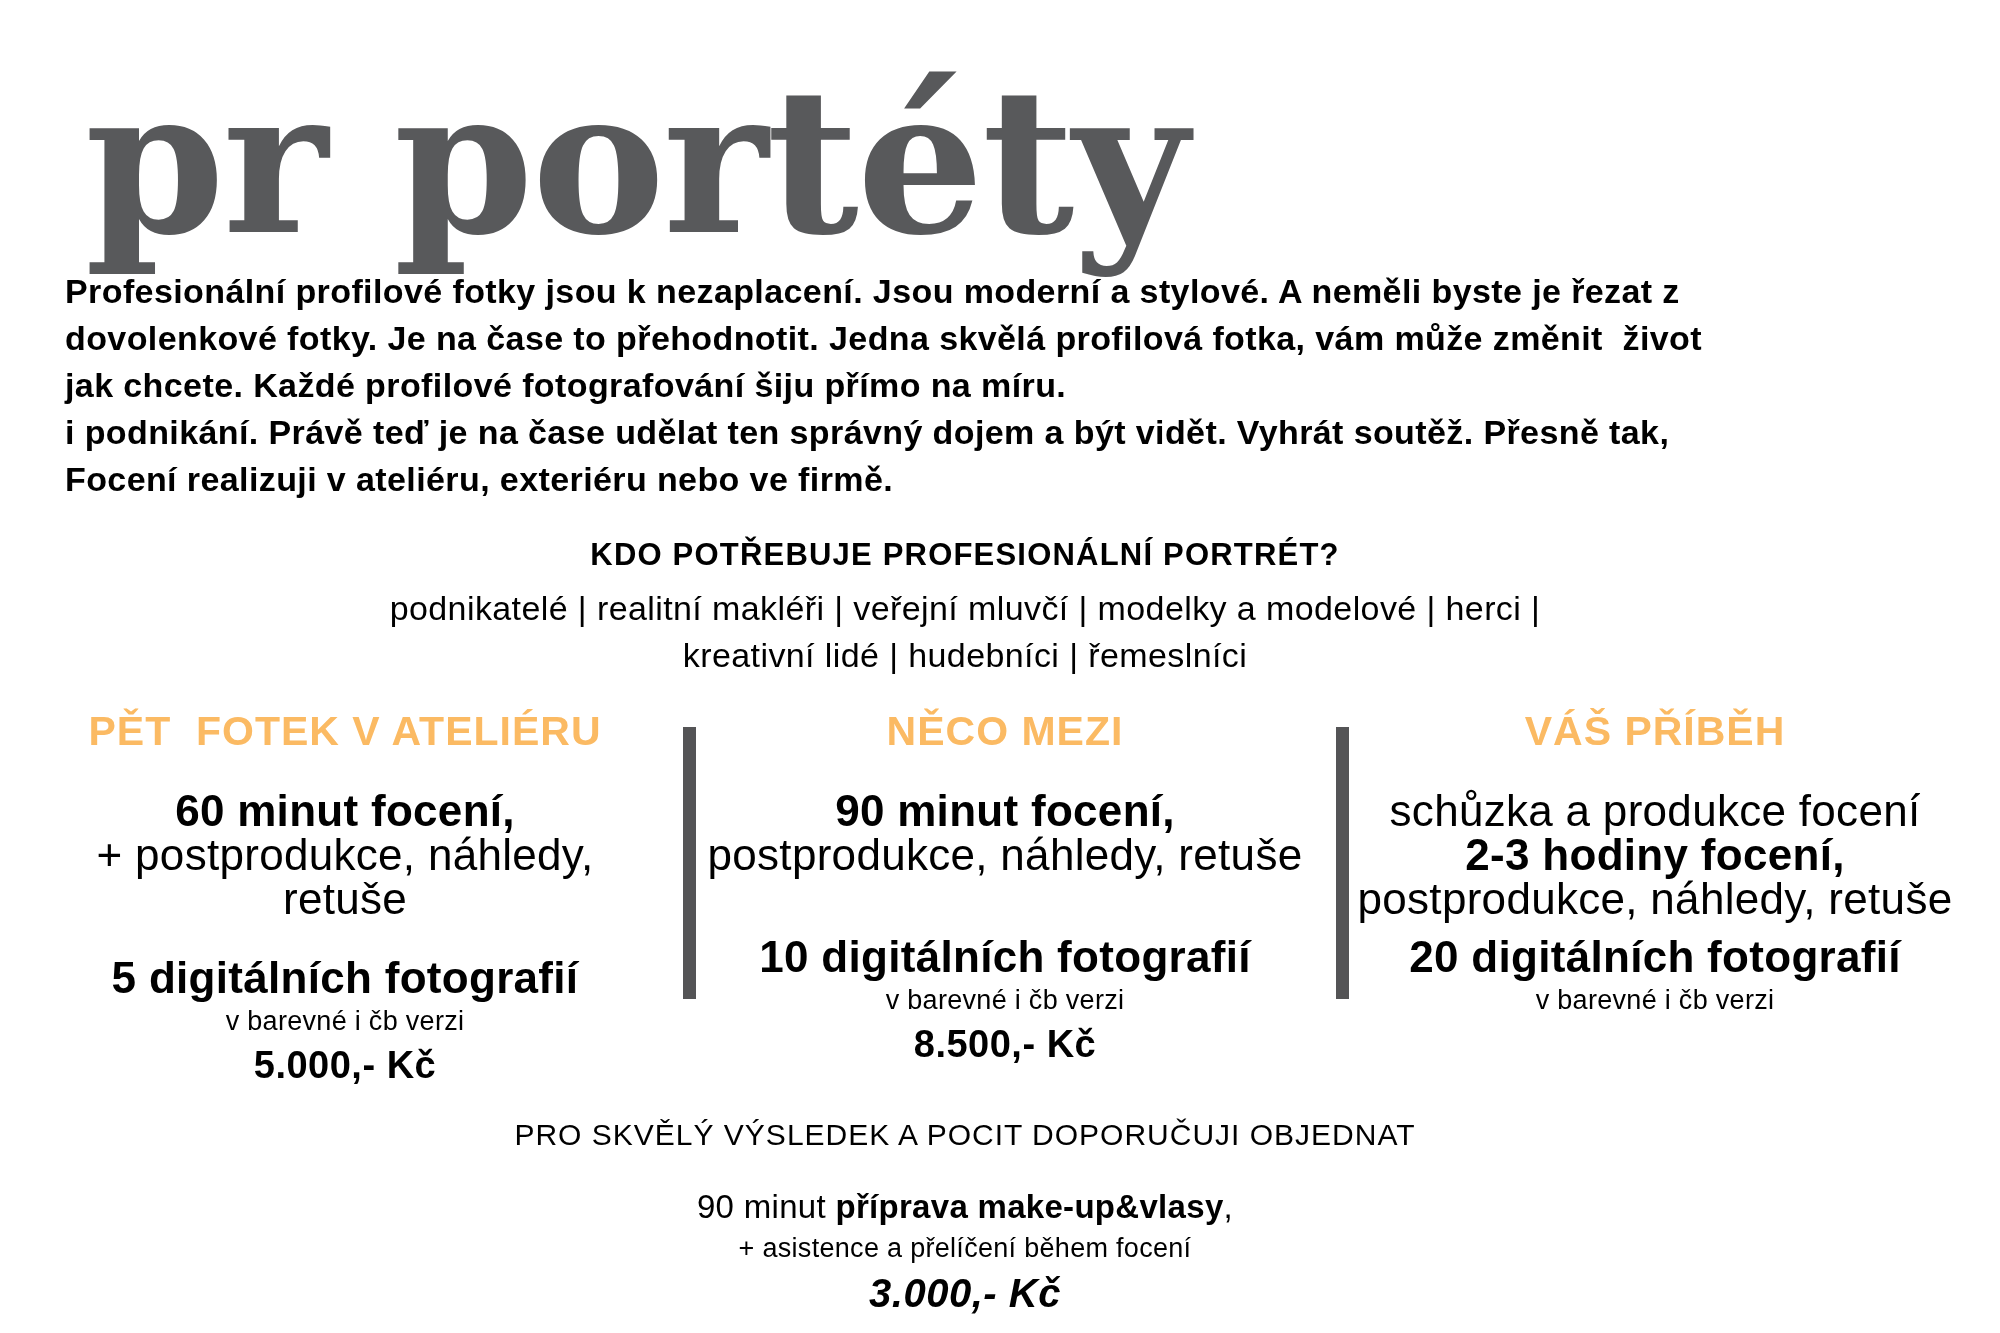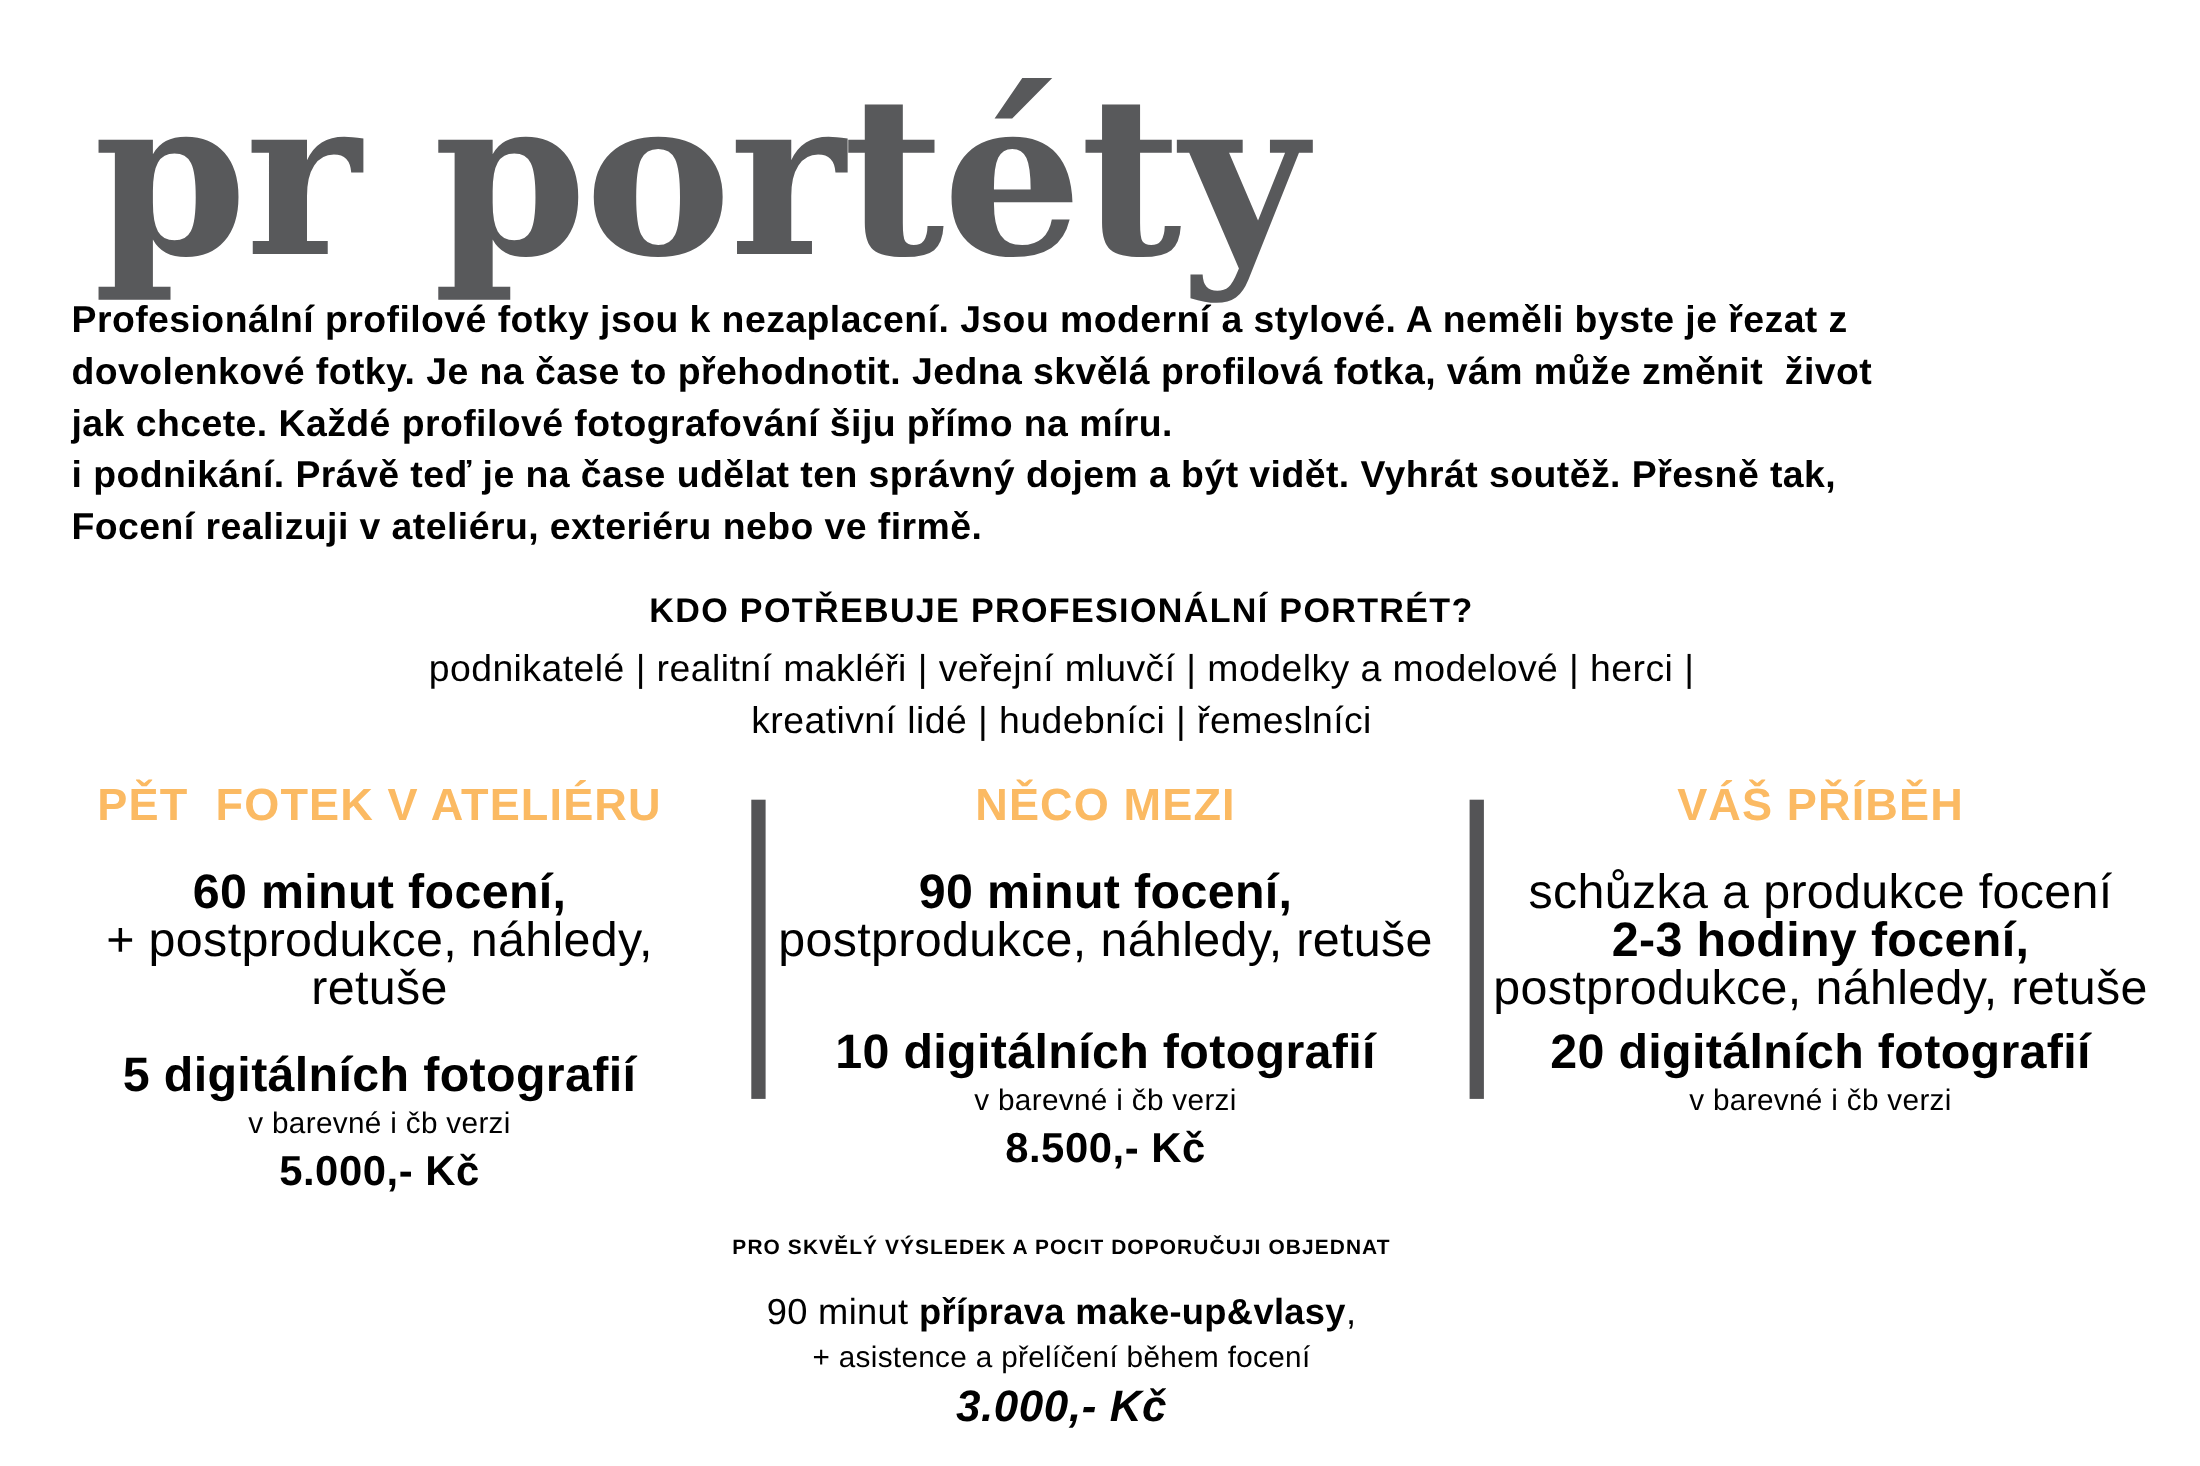--- a/index.html
+++ b/index.html
@@ -46,22 +46,22 @@
   .pkg-line.bold{font-weight:700;}
   .sp-a{height:35px;}
   .sp-b{height:58px;}
   .sp-c{height:14px;}
   .pkg-small{font-size:27px;line-height:34px;margin-top:4px;letter-spacing:0.3px;}
   .pkg-price{font-size:38px;line-height:50px;font-weight:700;margin-top:2px;letter-spacing:0.5px;}
   .divider{position:absolute;top:22px;width:13px;height:272px;background:var(--divider);}
   .d1{left:683px;}
   .d2{left:1336px;}
   .recommend{position:absolute;left:0;top:1115px;width:1930px;text-align:center;}
-  .rec-heading{font-size:19px;line-height:40px;font-weight:700;letter-spacing:1px;}
-  .rec-prep{font-size:33px;line-height:44px;margin-top:16px;letter-spacing:0.3px;}
+  .rec-heading{font-size:30px;line-height:40px;font-weight:400;letter-spacing:1px;}
+  .rec-prep{font-size:33px;line-height:44px;margin-top:30px;letter-spacing:0.3px;}
   .rec-prep .b{font-weight:700;}
   .rec-assist{font-size:27px;line-height:34px;margin-top:2px;letter-spacing:0.3px;}
   .rec-price{font-size:40px;line-height:48px;font-weight:700;margin-top:4px;letter-spacing:0.5px;font-style:italic;}
 </style>
 </head>
 <body>
 
 <div>
 
   <h1 class="title">pr portéty</h1>

